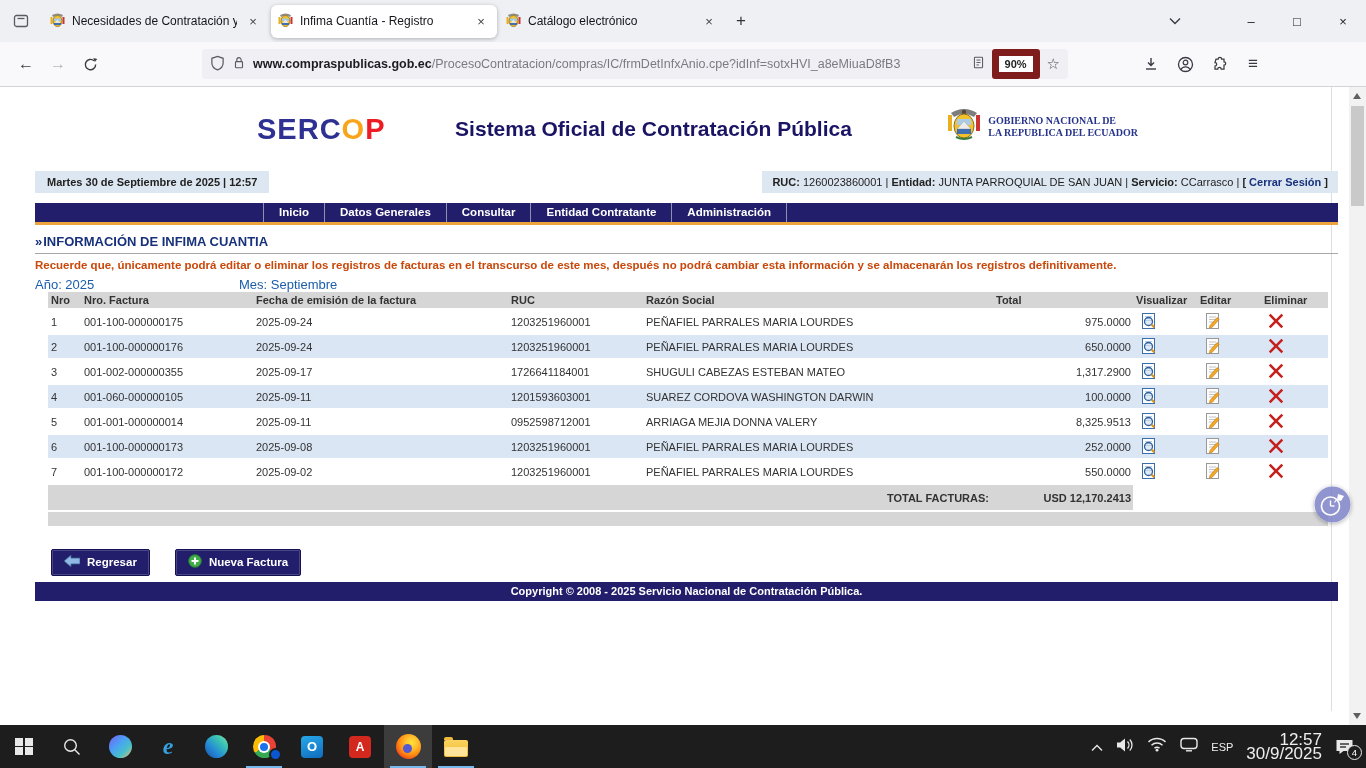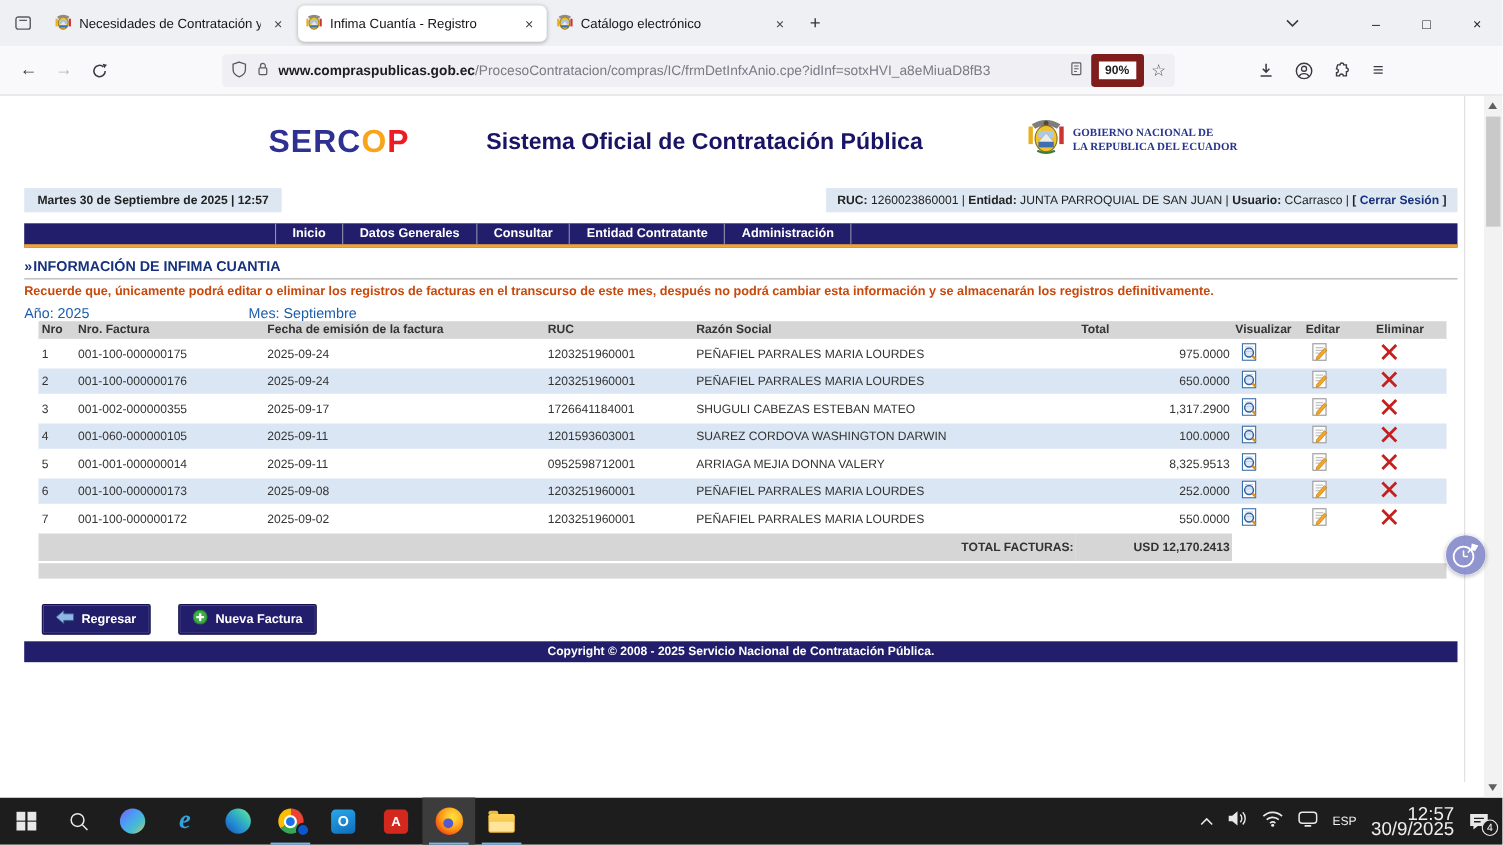--- a/index.html
+++ b/index.html
@@ -30,21 +30,21 @@
   .url-text span{color:#7a7a85}
   .url-fade{position:absolute;right:0;top:0;bottom:0;width:30px;background:linear-gradient(90deg,rgba(240,240,244,0),#f0f0f4)}
   .zoom-pill{background:#fff;border:7px solid #7f1d1d;border-radius:3px;font-size:11px;font-weight:700;color:#222;padding:2px 6px}
   .star{font-size:15px;color:#4a4a54}
   .ext-gap{width:66px}
   .tool-icon{width:34px;height:32px;display:flex;align-items:center;justify-content:center;color:#4a4a54}
   .menu-glyph{font-size:17px;color:#3a3a42}
 
   
   .content{flex:1;position:relative;background:#fff;overflow:hidden}
-  .page{position:absolute;left:0;top:0;bottom:14px;width:1332px;border-right:1px solid #dedede;padding:8px 0 0 22px}
+  .page{position:absolute;left:0;top:0;bottom:14px;width:1332px;border-right:1px solid #dedede;padding:8px 0 0 35px}
   .inner{width:1303px}
 
   .page-header{position:relative;height:74px}
   .sercop{position:absolute;left:222px;top:18px;font-size:29px;font-weight:700;letter-spacing:1px}
   .sercop .s1{color:#2e3192}.sercop .s2{color:#f9a51b}.sercop .s3{color:#ed1c24}
   .page-title{position:absolute;left:0;right:66px;top:22px;text-align:center;font-size:21px;font-weight:700;color:#1a1464}
   .gov-logo{position:absolute;right:200px;top:12px;display:flex;align-items:center;gap:7px}
   .gov-text{font-family:"Liberation Serif",serif;font-size:10px;font-weight:700;color:#27348b;line-height:12px}
 
   .session-row{display:flex;justify-content:space-between;margin-top:2px;font-size:11px}
@@ -266,21 +266,21 @@
 
       <div class="session-row inner">
         <div class="session-left">Martes 30 de Septiembre de 2025 | 12:57</div>
         <div class="session-right">
           <b>RUC:</b>
           <span>1260023860001</span>
           <span>|</span>
           <b>Entidad:</b>
           <span>JUNTA PARROQUIAL DE SAN JUAN</span>
           <span>|</span>
-          <b>Usuario:</b>
+          <b>Servicio:</b>
           <span>CCarrasco</span>
           <span>|</span>
           <b>[</b>
           <a class="logout-link">Cerrar Sesión</a>
           <b>]</b>
         </div>
       </div>
 
       <div class="navbar inner">
         <span class="nav-item">Inicio</span>

